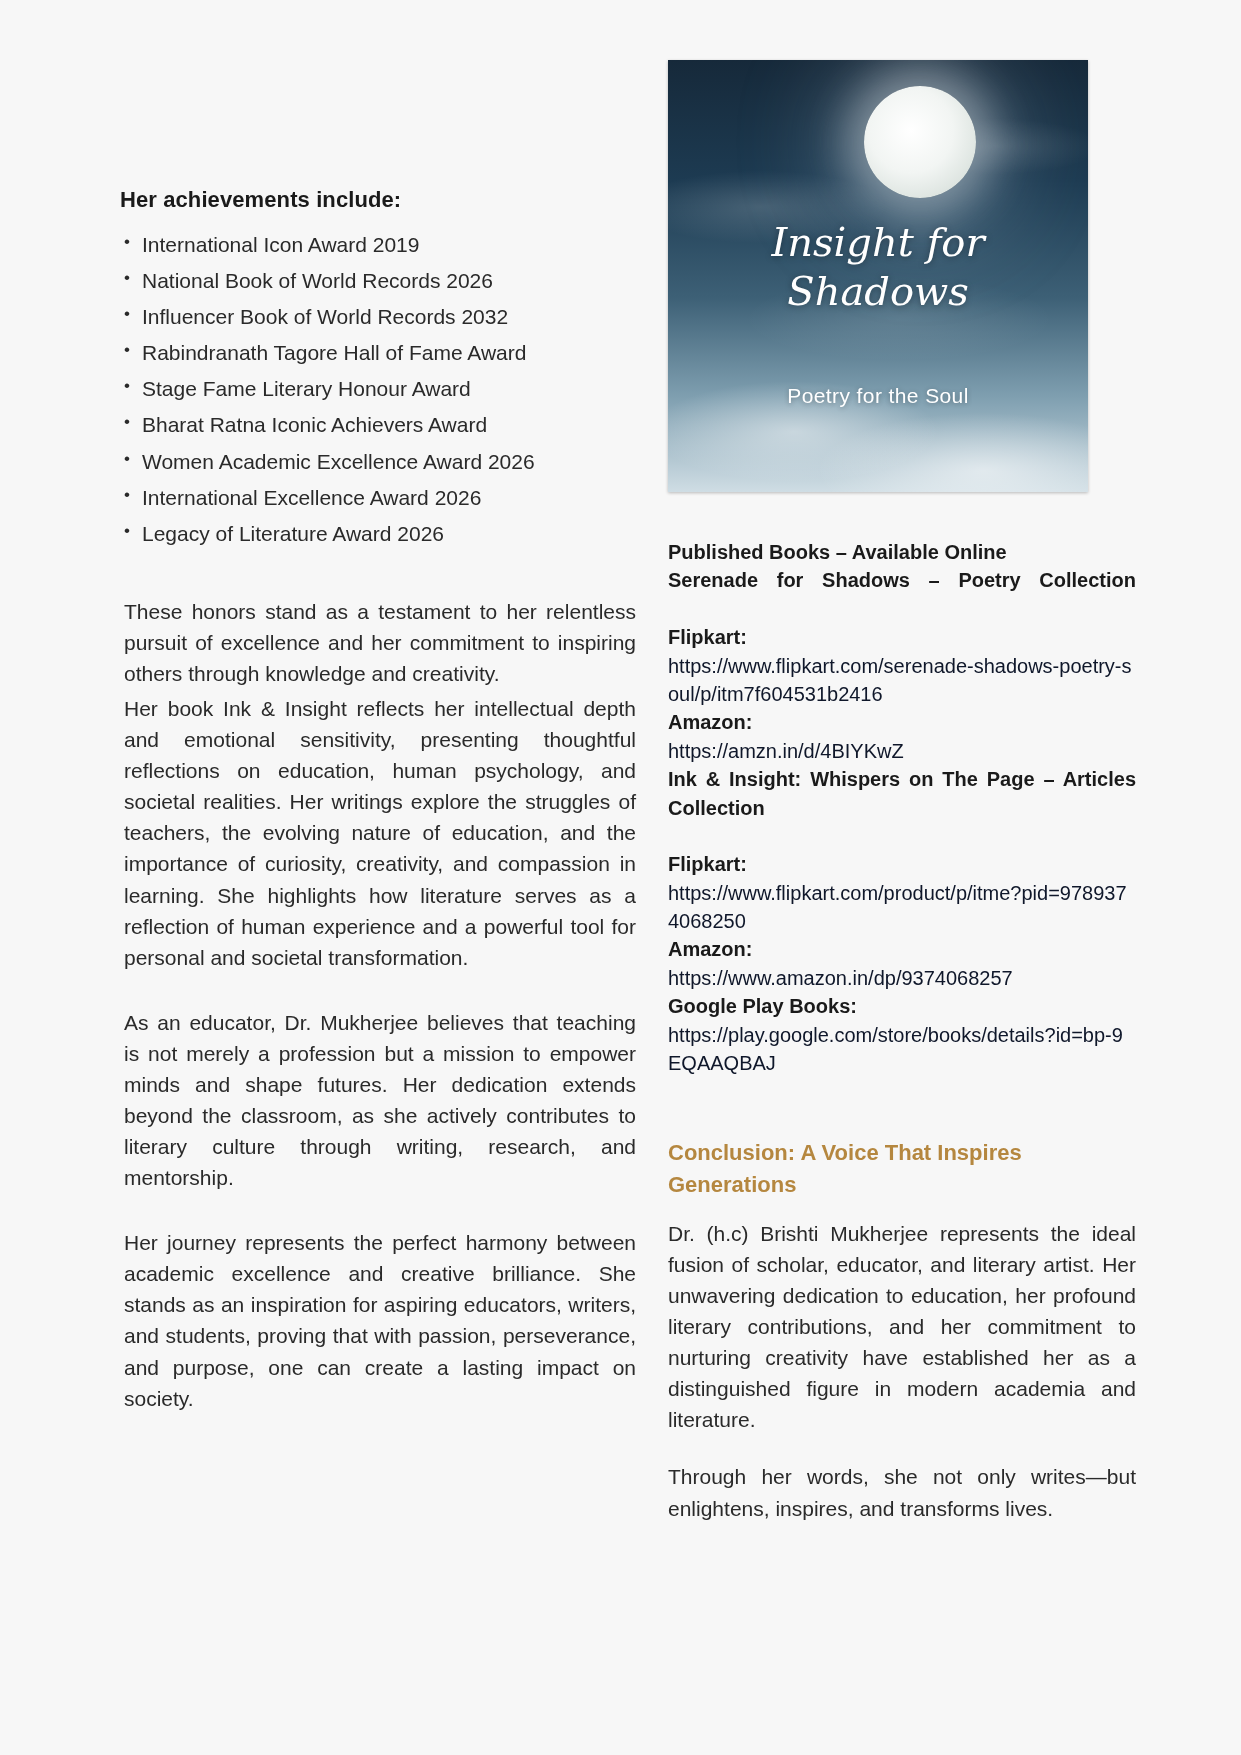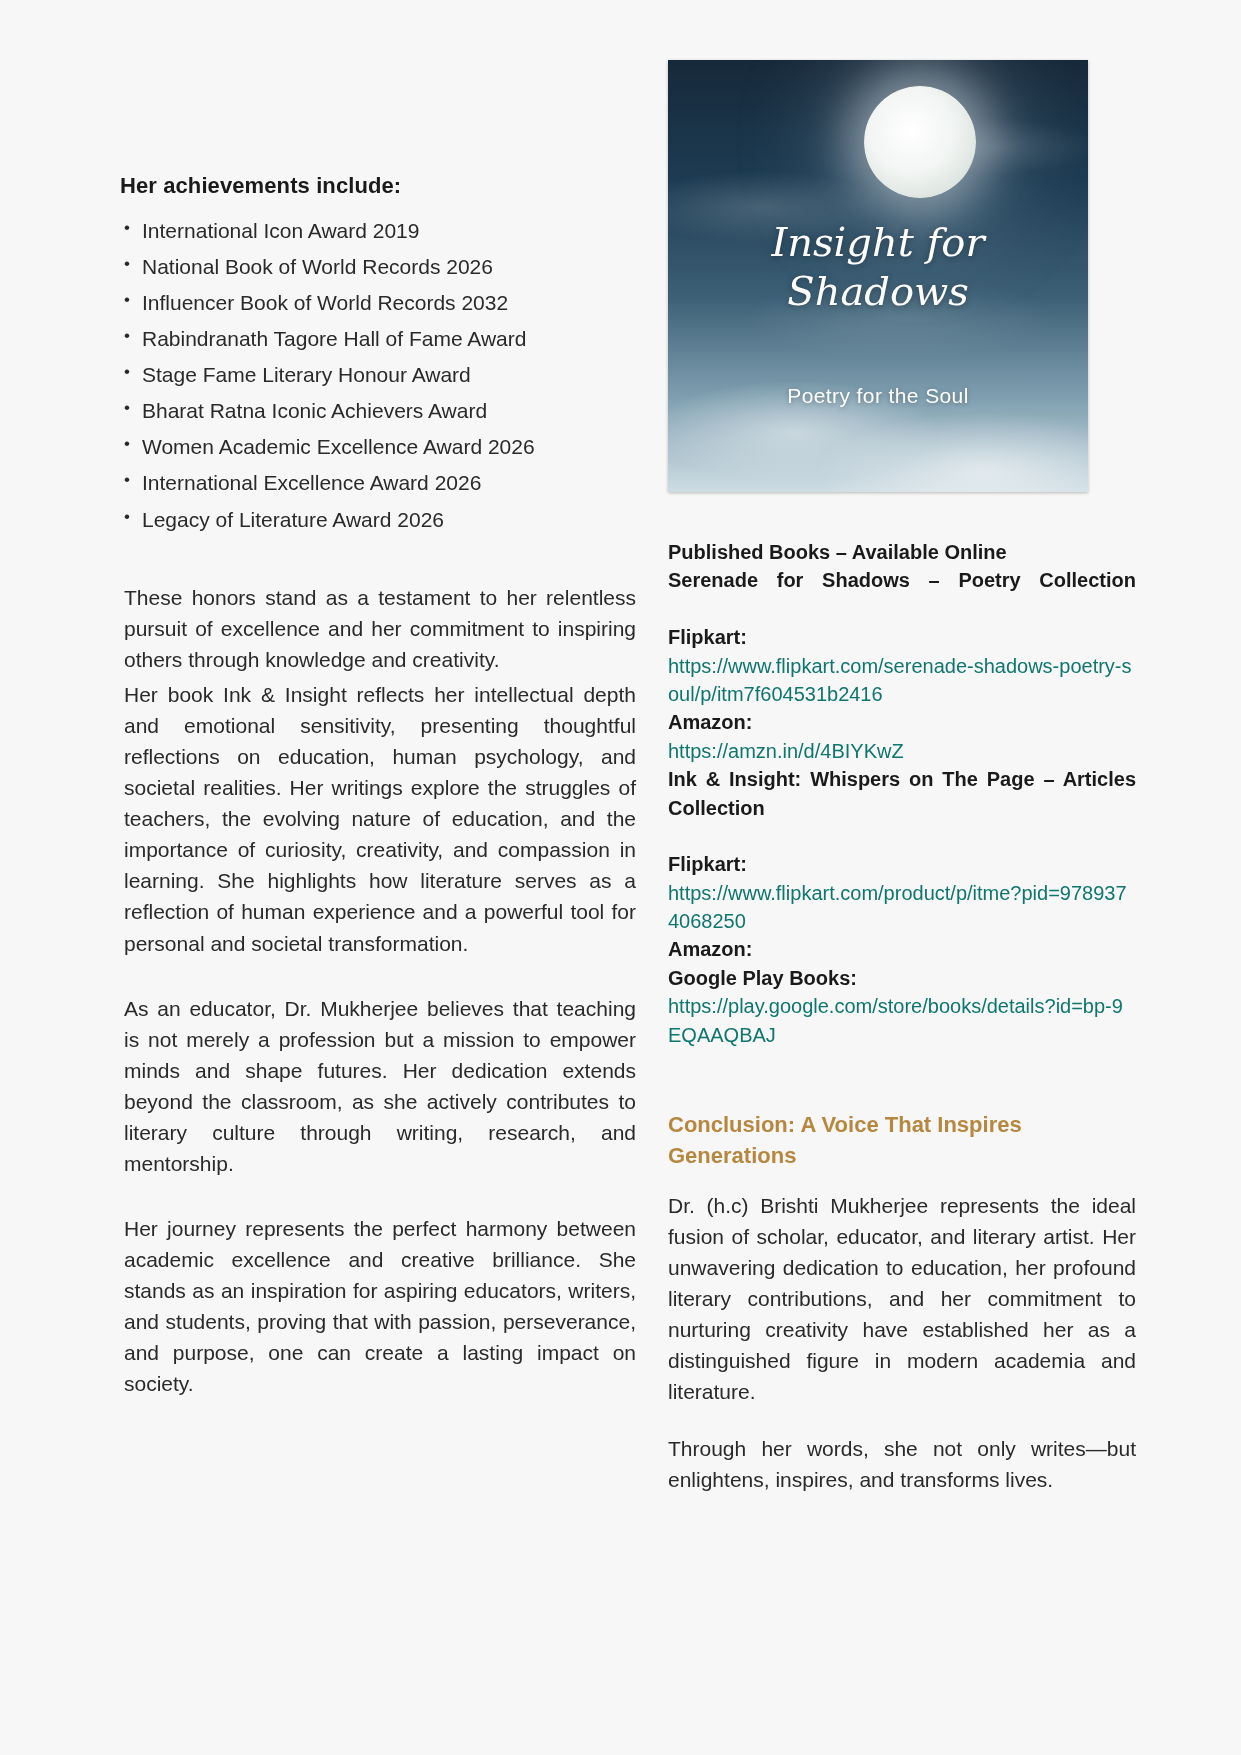--- a/index.html
+++ b/index.html
@@ -157,21 +157,21 @@
     width: 100%;
   }
   .lnk-label {
     font-size: 20px;
     font-weight: bold;
     color: #1a1a1a;
     line-height: 1.42;
   }
   .lnk-url {
     font-size: 20px;
-    color: #0f766e;
+    color: #0f172a;
     line-height: 1.42;
     word-break: break-all;
   }
 
   
   .concl-head {
     margin-top: 60px;
     font-size: 22px;
     font-weight: bold;
     color: #b5873f;
@@ -241,20 +241,21 @@
         <div class="lnk-head stretch">Serenade for Shadows – Poetry Collection</div>
         <div class="lnk-label">Flipkart:</div>
         <div class="lnk-url">https://www.flipkart.com/serenade-shadows-poetry-soul/p/itm7f604531b2416</div>
         <div class="lnk-label">Amazon:</div>
         <div class="lnk-url">https://amzn.in/d/4BIYKwZ</div>
 
         <div class="lnk-head stretch">Ink &amp; Insight: Whispers on The Page – Articles Collection</div>
         <div class="lnk-label">Flipkart:</div>
         <div class="lnk-url">https://www.flipkart.com/product/p/itme?pid=9789374068250</div>
         <div class="lnk-label">Amazon:</div>
+        <div class="lnk-url">https://www.amazon.in/dp/9374068257</div>
         <div class="lnk-label">Google Play Books:</div>
         <div class="lnk-url">https://play.google.com/store/books/details?id=bp-9EQAAQBAJ</div>
       </div>
 
       <div class="concl-head">Conclusion: A Voice That Inspires Generations</div>
       <p class="concl-body">Dr. (h.c) Brishti Mukherjee represents the ideal fusion of scholar, educator, and literary artist. Her unwavering dedication to education, her profound literary contributions, and her commitment to nurturing creativity have established her as a distinguished figure in modern academia and literature.</p>
       <p class="concl-body2">Through her words, she not only writes—but enlightens, inspires, and transforms lives.</p>
     </div>
 
   </div>

